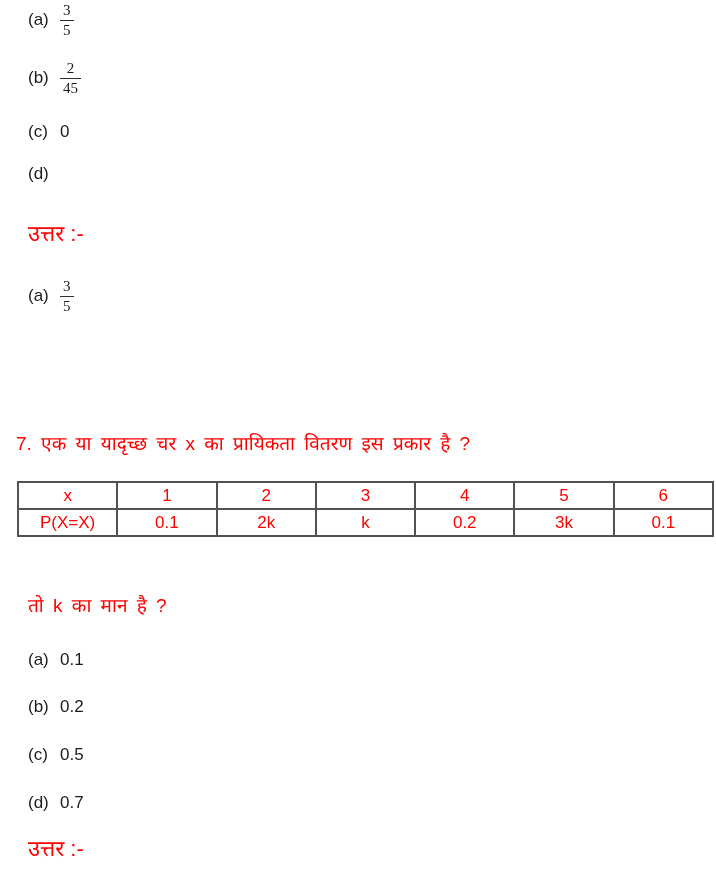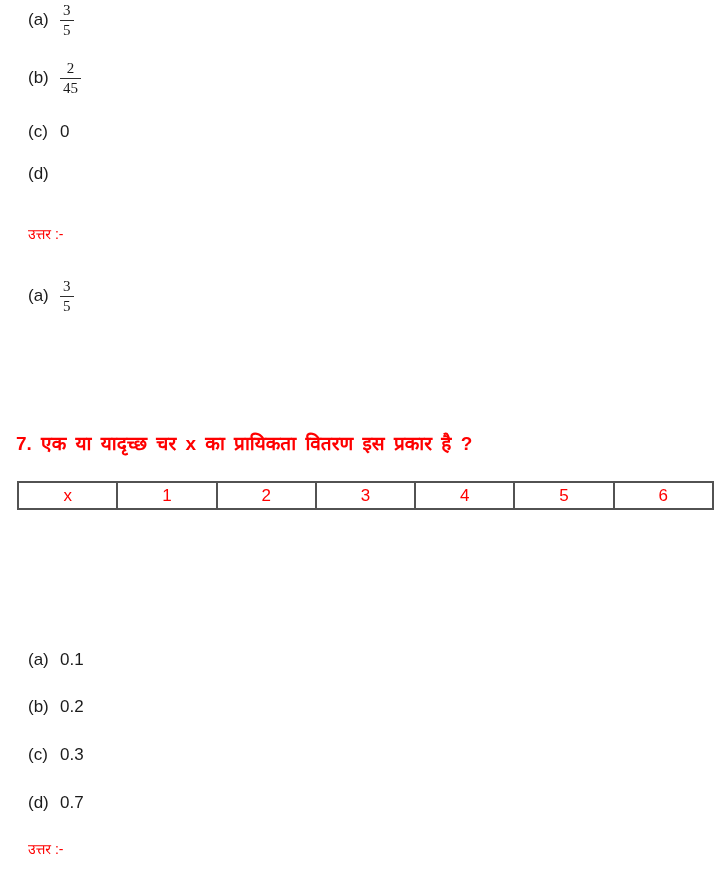--- a/index.html
+++ b/index.html
@@ -28,22 +28,22 @@
     align-items: center;
     font-family: "Liberation Serif", serif;
     font-size: 15px;
     line-height: 19px;
     color: #1b1b1b;
   }
   .frac .num { padding: 0 3px; }
   .frac .den { padding: 0 3px; border-top: 1.5px solid #2e2e2e; }
   .hindi { word-spacing: 4px; line-height: 28px; }
   .red { color: #fe0000; }
-  .heading { position: absolute; font-weight: bold; font-size: 19px; white-space: nowrap; }
-  .ans-head { position: absolute; font-size: 14px; line-height: 26px; white-space: nowrap; }
+  .heading { position: absolute; font-weight: normal; font-size: 19px; white-space: nowrap; }
+  .ans-head { position: absolute; font-size: 22px; line-height: 26px; white-space: nowrap; }
 
   .p-a1  { top: 0px;   left: 28px; }
   .p-b1  { top: 58px;  left: 28px; }
   .p-c1  { top: 121px; left: 28px; }
   .p-d1  { top: 163px; left: 28px; }
   .p-ah1 { top: 221px; left: 28px; }
   .p-ans { top: 276px; left: 28px; }
   .p-q7  { top: 430px; left: 16px; }
   .p-sub { top: 592px; left: 28px; }
   .p-a2  { top: 649px; left: 28px; }
@@ -116,37 +116,47 @@
     <tbody>
       <tr>
         <td>x</td>
         <td>1</td>
         <td>2</td>
         <td>3</td>
         <td>4</td>
         <td>5</td>
         <td>6</td>
       </tr>
+      <tr>
+        <td>P(X=X)</td>
+        <td>0.1</td>
+        <td>2k</td>
+        <td>k</td>
+        <td>0.2</td>
+        <td>3k</td>
+        <td>0.1</td>
+      </tr>
     </tbody>
   </table>
 
+  <div class="heading red hindi p-sub">तो k का मान है ?</div>
 
   <div class="opt p-a2">
     <span class="lab">(a)</span>
     <span class="val">0.1</span>
   </div>
 
   <div class="opt p-b2">
     <span class="lab">(b)</span>
     <span class="val">0.2</span>
   </div>
 
   <div class="opt p-c2">
     <span class="lab">(c)</span>
-    <span class="val">0.3</span>
+    <span class="val">0.5</span>
   </div>
 
   <div class="opt p-d2">
     <span class="lab">(d)</span>
     <span class="val">0.7</span>
   </div>
 
   <div class="ans-head red p-ah2">उत्तर :-</div>
 
 </div>

